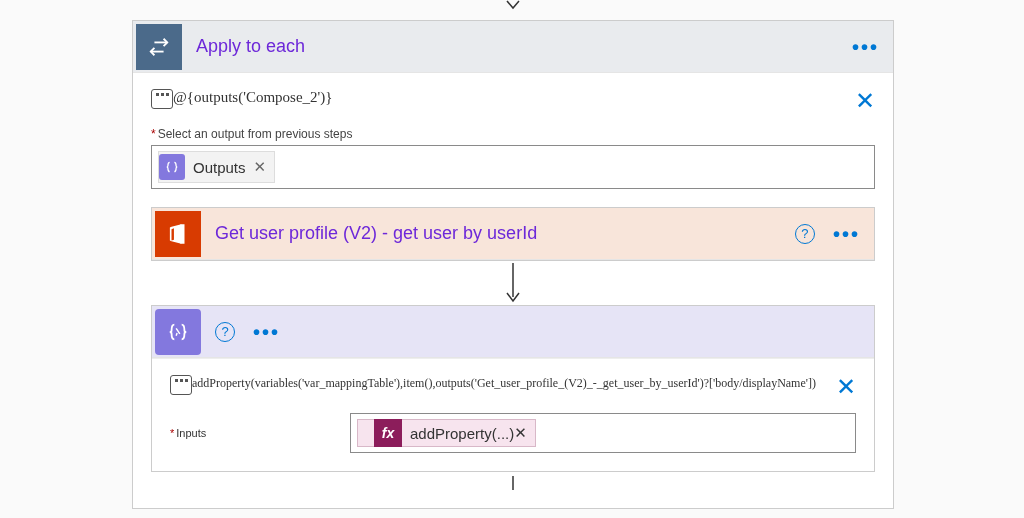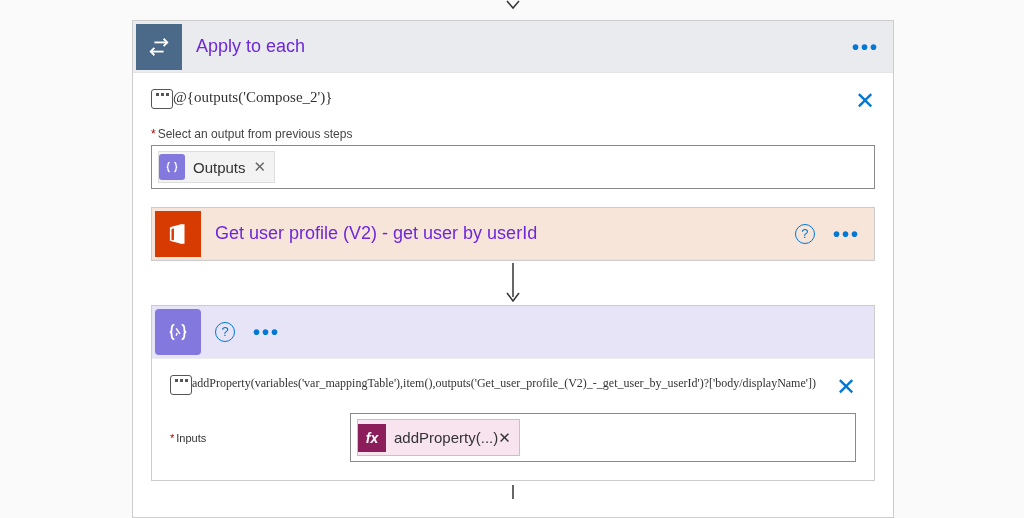--- a/index.html
+++ b/index.html
@@ -145,22 +145,22 @@
     margin-left: 8px;
     color: #666;
     cursor: pointer;
     font-size: 15px;
   }
   .fx-pill {
     display: inline-flex;
     align-items: center;
     background: #f7e4ee;
     border: 1px solid #d8b8c8;
-    height: 37px;
-    padding: 0 8px 0 0;
+    height: 28px;
+    padding: 0 8px 0 16px;
     font-size: 15px;
     color: #333;
   }
   .fx-badge {
     background: #8c1d5b;
     color: #fff;
     width: 28px;
     height: 28px;
     display: flex;
     align-items: center;

